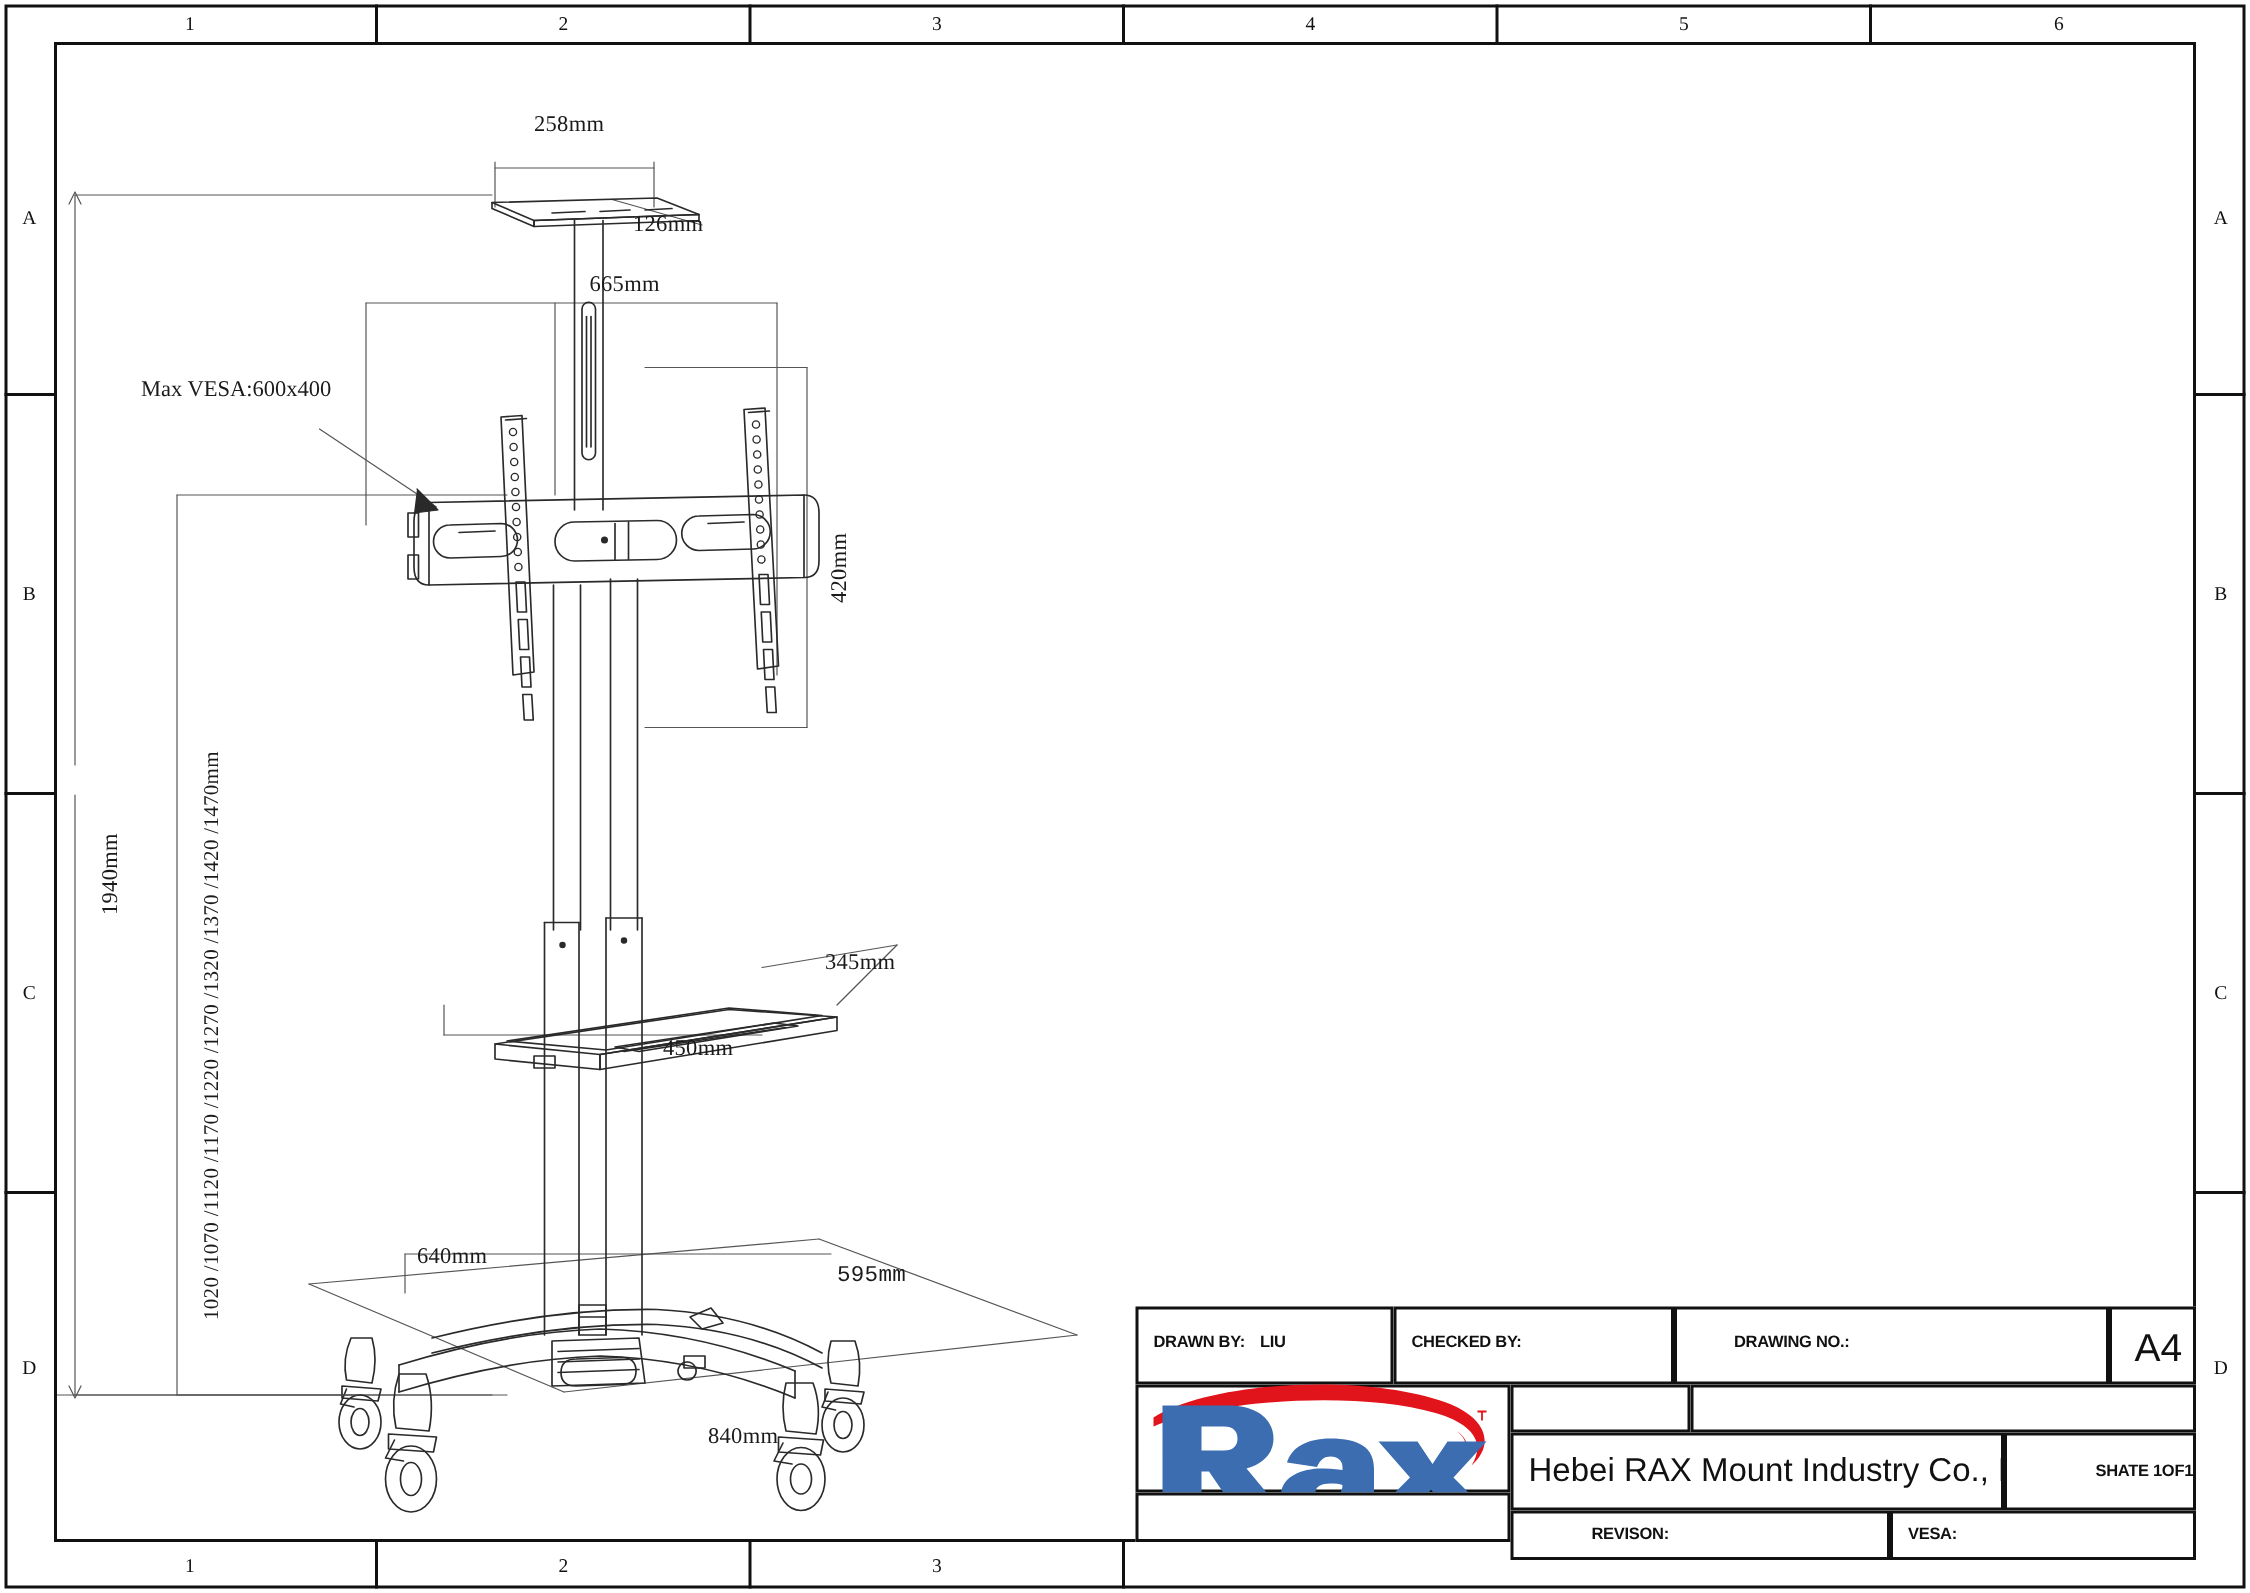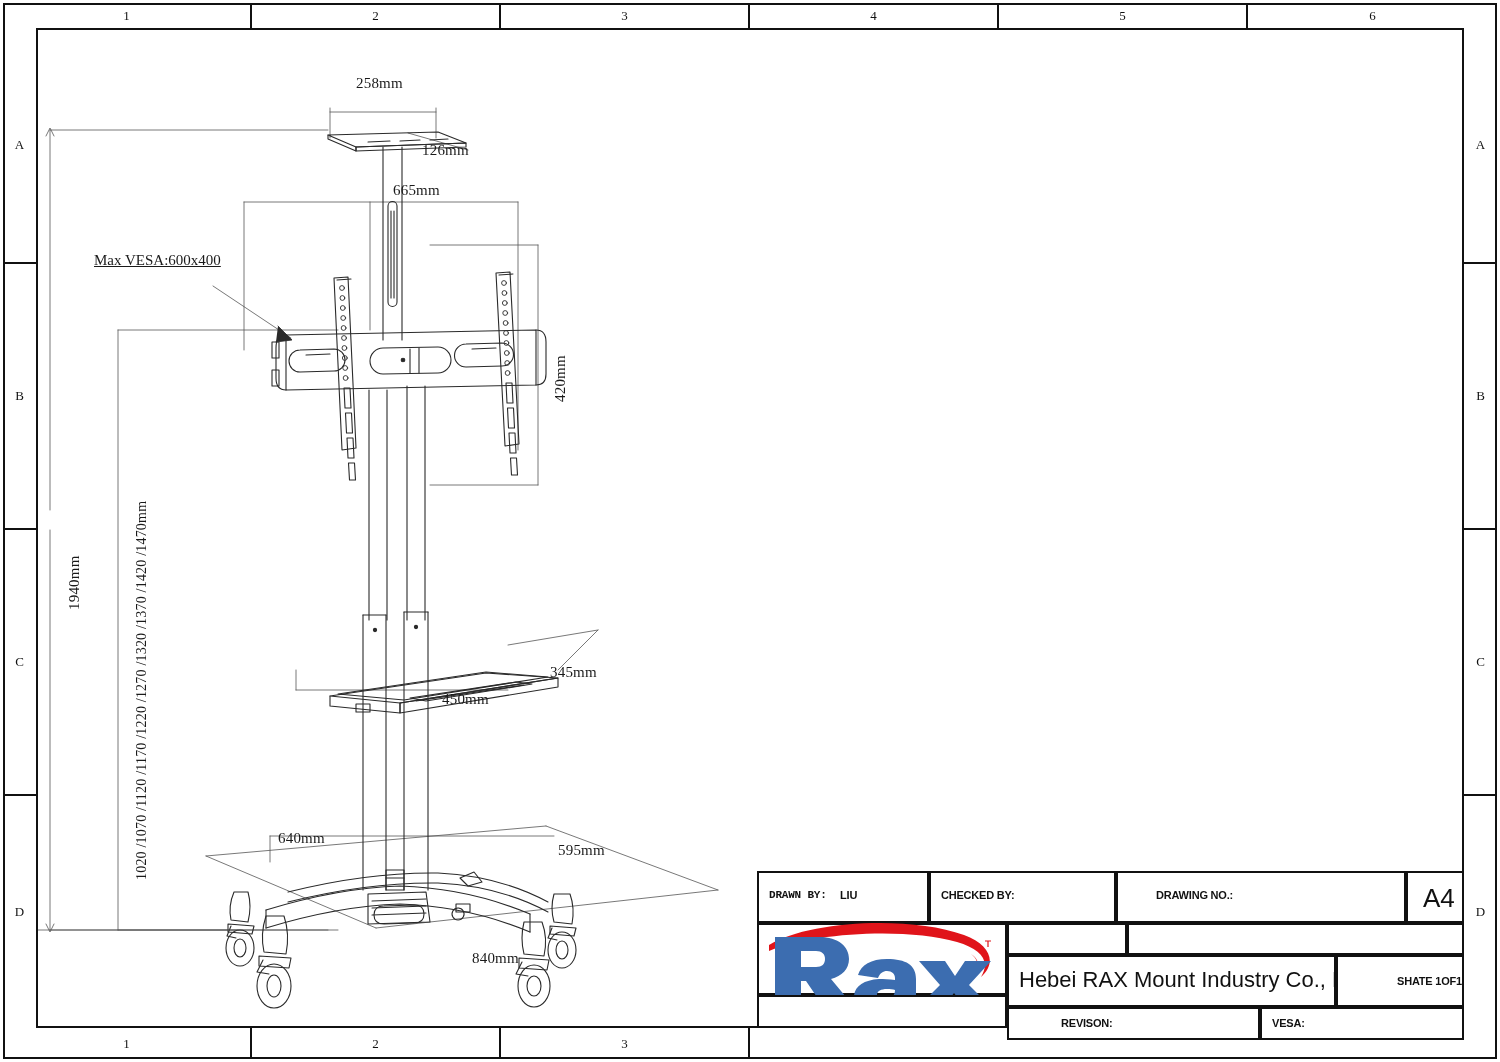--- a/index.html
+++ b/index.html
@@ -86,21 +86,20 @@
   .dim.v {
     transform-origin: 0 0;
     transform: rotate(-90deg);
   }
   .note {
     position: absolute;
     font-family: "Liberation Serif", serif;
     font-size: 15px;
     color: #1a1a1a;
     white-space: nowrap;
-    text-decoration: underline;
   }
 
   
   #titleblock {
     position: absolute;
     left: 757px;
     top: 871px;
     width: 707px;
     height: 157px;
     box-sizing: border-box;
@@ -424,37 +423,37 @@
     <div class="dim" style="left:384px; top:112px;">126mm</div>
 
     <div class="dim" style="left:355px; top:152px;">665mm</div>
 
     <div class="dim v" style="left:514px; top:372px;">420mm</div>
 
     <div class="dim v" style="left:28px; top:580px;">1940mm</div>
 
     <div class="dim v" style="left:96px; top:850px; font-size:14px;">1020 /1070 /1120 /1170 /1220 /1270 /1320 /1370 /1420 /1470mm</div>
 
-    <div class="dim" style="left:512px; top:634px;">345mm</div>
+    <div class="dim" style="left:512px; top:604px;">345mm</div>
 
     <div class="dim" style="left:404px; top:661px;">450mm</div>
 
     <div class="dim" style="left:240px; top:800px;text-align:right;">640mm</div>
 
-    <div class="dim" style="left:520px; top:812px;">595mm</div>
+    <div class="dim" style="left:520px; top:812px;font-family:Liberation Mono, monospace;">595mm</div>
 
     <div class="dim" style="left:434px; top:920px;">840mm</div>
 
     <div class="note" style="left:56px; top:222px;">Max VESA:600x400</div>
   </div>
 
   <div id="titleblock">
 
     <div class="tb-box" style="left:0; top:0; width:172px; height:52px;"></div>
-    <div class="tb-label" style="left:12px; top:18px;font-family:Liberation Mono, monospace;">DRAWN BY:</div>
+    <div class="tb-label" style="left:12px; top:18px;">DRAWN BY:</div>
     <div class="tb-label" style="left:83px; top:18px;">LIU</div>
 
     <div class="tb-box" style="left:172px; top:0; width:187px; height:52px;"></div>
     <div class="tb-label" style="left:184px; top:18px;">CHECKED BY:</div>
 
     <div class="tb-box" style="left:359px; top:0; width:290px; height:52px;"></div>
     <div class="tb-label" style="left:371px; top:18px;margin-left:28px;">DRAWING NO.:</div>
 
     <div class="tb-box" style="left:649px; top:0; width:58px; height:52px;"></div>
     <div class="tb-a4" style="left:666px; top:12px;">A4</div>

